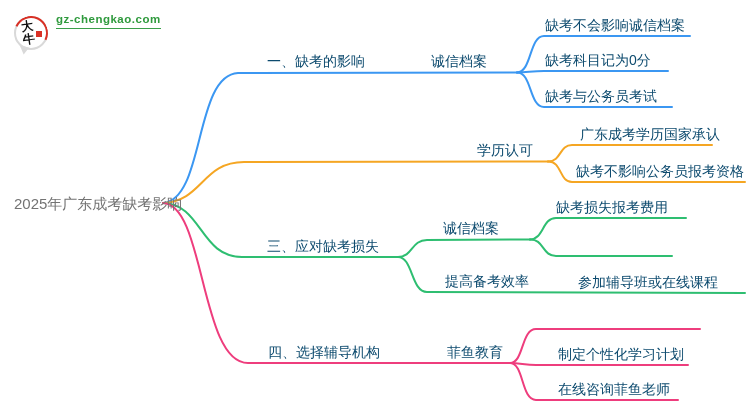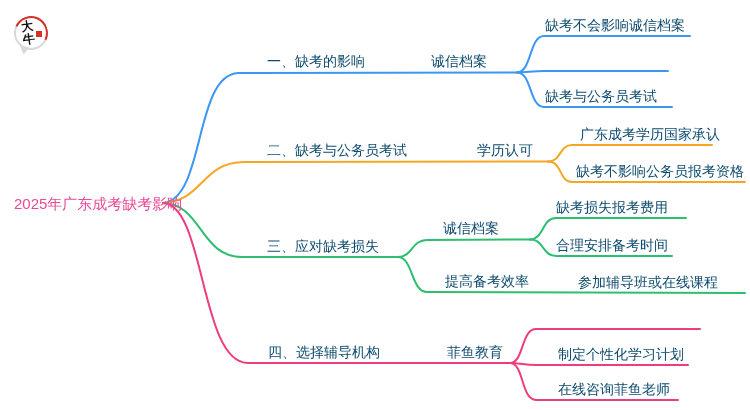--- a/index.html
+++ b/index.html
@@ -9,21 +9,21 @@
     font-family:"Liberation Sans","DejaVu Sans",sans-serif;
   }
   svg.wires { position:absolute; left:0; top:0; z-index:1; }
 
   .mm-label {
     position:absolute; z-index:2; white-space:nowrap;
     font-size:14px; line-height:18px; height:18px; color:#0c4a6e;
   }
   .mm-root {
     position:absolute; z-index:2; white-space:nowrap;
-    font-size:15px; line-height:19px; color:#ec4899;
+    font-size:15px; line-height:19px; color:#737373;
   }
 
   
   .logo { position:absolute; left:14px; top:12px; z-index:3; display:flex; align-items:flex-start; }
   .logo-icon {
     position:relative; width:34px; height:34px; margin-top:4px;
     border:2px solid #d9d9d9; border-radius:50%; background:#fff; box-sizing:border-box;
   }
   .logo-icon .hat {
     position:absolute; left:-2px; top:-2px; width:34px; height:34px;
@@ -56,20 +56,21 @@
 <div class="stage">
 
   <div class="logo">
     <div class="logo-icon">
       <span class="hat"></span>
       <span class="chars">大牛</span>
       <span class="seal"></span>
       <span class="tail"></span>
     </div>
     <div class="logo-text">
+      <div class="logo-domain">gz-chengkao.com</div>
     </div>
   </div>
 
   <svg class="wires" width="750" height="410" viewBox="0 0 750 410">
 
     <g fill="none" stroke-width="2" stroke-linecap="round" stroke-linejoin="round" stroke="#3b97f2">
       <path d="M163,203 C205,200 194,75 238,73 L517,72.5"></path>
       <path d="M517,72.5 C532,72 529,36 544,36 L690,36"></path>
       <path d="M517,72.5 C529,72 533,71 544,71 L668,71"></path>
       <path d="M517,72.5 C532,72 529,107 544,107 L672,107"></path>
@@ -95,31 +96,30 @@
       <path d="M510,363 C520,363 525,365 536,365 L688,365"></path>
       <path d="M510,363 C524,363 521,400 536,400 L678,400"></path>
     </g>
   </svg>
 
   <div class="mm-root" style="left:14px; top:194px;">2025年广东成考缺考影响</div>
 
   <div class="mm-label" style="left:267px; top:52px;text-align:center;">一、缺考的影响</div>
   <div class="mm-label" style="left:431px; top:52px;">诚信档案</div>
   <div class="mm-label" style="left:545px; top:16px;">缺考不会影响诚信档案</div>
+  <div class="mm-label" style="left:545px; top:51px;">缺考科目记为0分</div>
   <div class="mm-label" style="left:545px; top:87px;">缺考与公务员考试</div>
 
-  <div class="mm-label" style="left:267px; top:141px;">二、缺考与公务员考试</div>
   <div class="mm-label" style="left:477px; top:141px;">学历认可</div>
   <div class="mm-label" style="left:580px; top:125px;">广东成考学历国家承认</div>
   <div class="mm-label" style="left:576px; top:162px;">缺考不影响公务员报考资格</div>
 
   <div class="mm-label" style="left:267px; top:237px;">三、应对缺考损失</div>
   <div class="mm-label" style="left:443px; top:219px;">诚信档案</div>
   <div class="mm-label" style="left:556px; top:198px;">缺考损失报考费用</div>
-  <div class="mm-label" style="left:556px; top:236px;">合理安排备考时间</div>
   <div class="mm-label" style="left:445px; top:272px;">提高备考效率</div>
   <div class="mm-label" style="left:578px; top:273px;">参加辅导班或在线课程</div>
 
   <div class="mm-label" style="left:268px; top:343px;">四、选择辅导机构</div>
   <div class="mm-label" style="left:447px; top:343px;">菲鱼教育</div>
   <div class="mm-label" style="left:558px; top:345px;">制定个性化学习计划</div>
   <div class="mm-label" style="left:558px; top:380px;">在线咨询菲鱼老师</div>
 
 </div>
 

